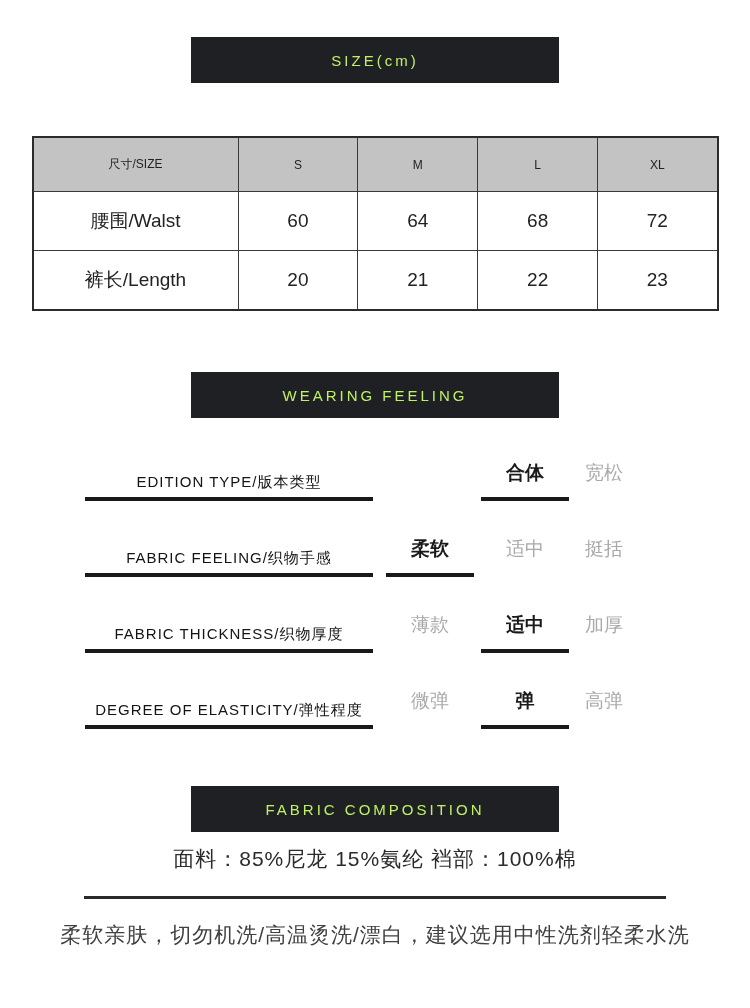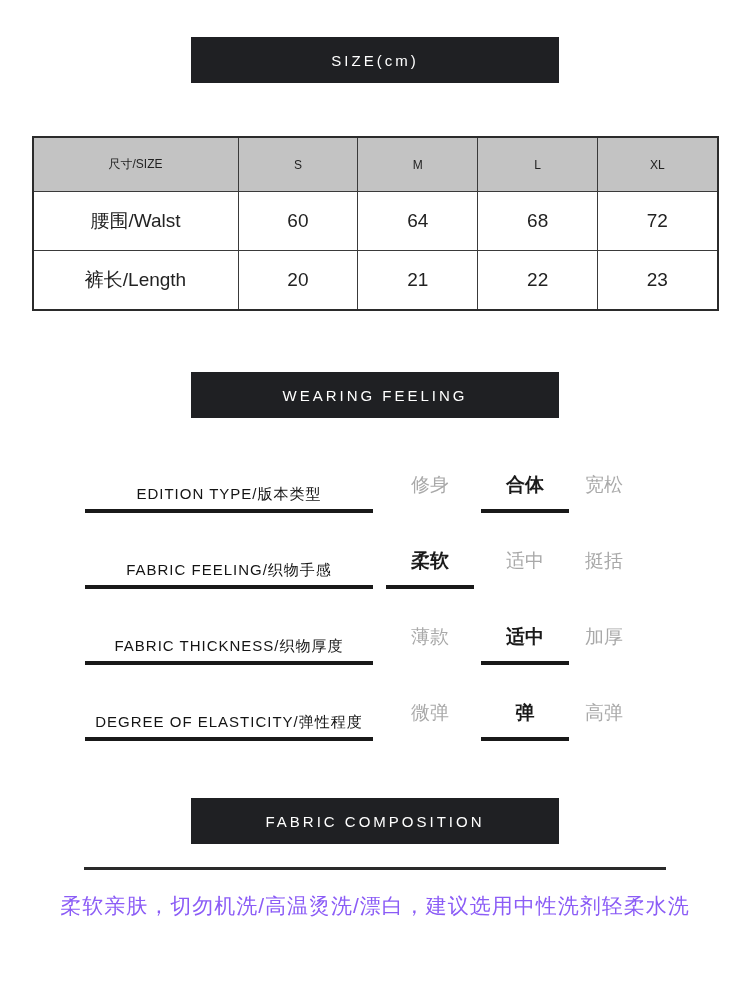--- a/index.html
+++ b/index.html
@@ -10,23 +10,23 @@
     background: #ffffff;
     overflow: hidden;
     font-family: "Liberation Sans", sans-serif;
     color: #1a1a1a;
   }
 
   
   .banner {
     width: 368px;
     height: 46px;
-    margin: 12px auto;
+    margin: 0 auto;
     background: #1f2023;
-    color: #ffffff;
+    color: #bef264;
     display: flex;
     align-items: center;
     justify-content: center;
     font-size: 15px;
     letter-spacing: 3px;
   }
   .banner-size { margin-top: 37px; }
 
   
   table.size-table {
@@ -102,21 +102,21 @@
   .divider {
     width: 582px;
     height: 3px;
     background: #2a2a2a;
     margin: 23px auto 0;
   }
   .care {
     margin-top: 22px;
     text-align: center;
     font-size: 21px;
-    color: #8b5cf6;
+    color: #404040;
     letter-spacing: 1px;
   }
 </style>
 </head>
 <body>
 
 <div class="page">
 
   <section>
     <div class="banner banner-size">
@@ -160,21 +160,20 @@
   </section>
 
   <section>
     <div class="banner banner-wearing">
       <span>WEARING FEELING</span>
     </div>
 
     <div class="wf-rows">
       <div class="wf-row">
         <div class="wf-label">EDITION TYPE/版本类型</div>
-        <div class="wf-opt pos-0">修身</div>
         <div class="wf-opt pos-1 selected">合体</div>
         <div class="wf-opt pos-2">宽松</div>
       </div>
       <div class="wf-row">
         <div class="wf-label">FABRIC FEELING/织物手感</div>
         <div class="wf-opt pos-0 selected">柔软</div>
         <div class="wf-opt pos-1">适中</div>
         <div class="wf-opt pos-2">挺括</div>
       </div>
       <div class="wf-row">
@@ -189,17 +188,18 @@
         <div class="wf-opt pos-1 selected">弹</div>
         <div class="wf-opt pos-2">高弹</div>
       </div>
     </div>
   </section>
 
   <section>
     <div class="banner banner-fabric">
       <span>FABRIC COMPOSITION</span>
     </div>
+    <div class="composition">面料：85%尼龙 15%氨纶 裆部：100%棉</div>
     <div class="divider"></div>
     <div class="care">柔软亲肤，切勿机洗/高温烫洗/漂白，建议选用中性洗剂轻柔水洗</div>
   </section>
 
 </div>
 
 </body></html>

